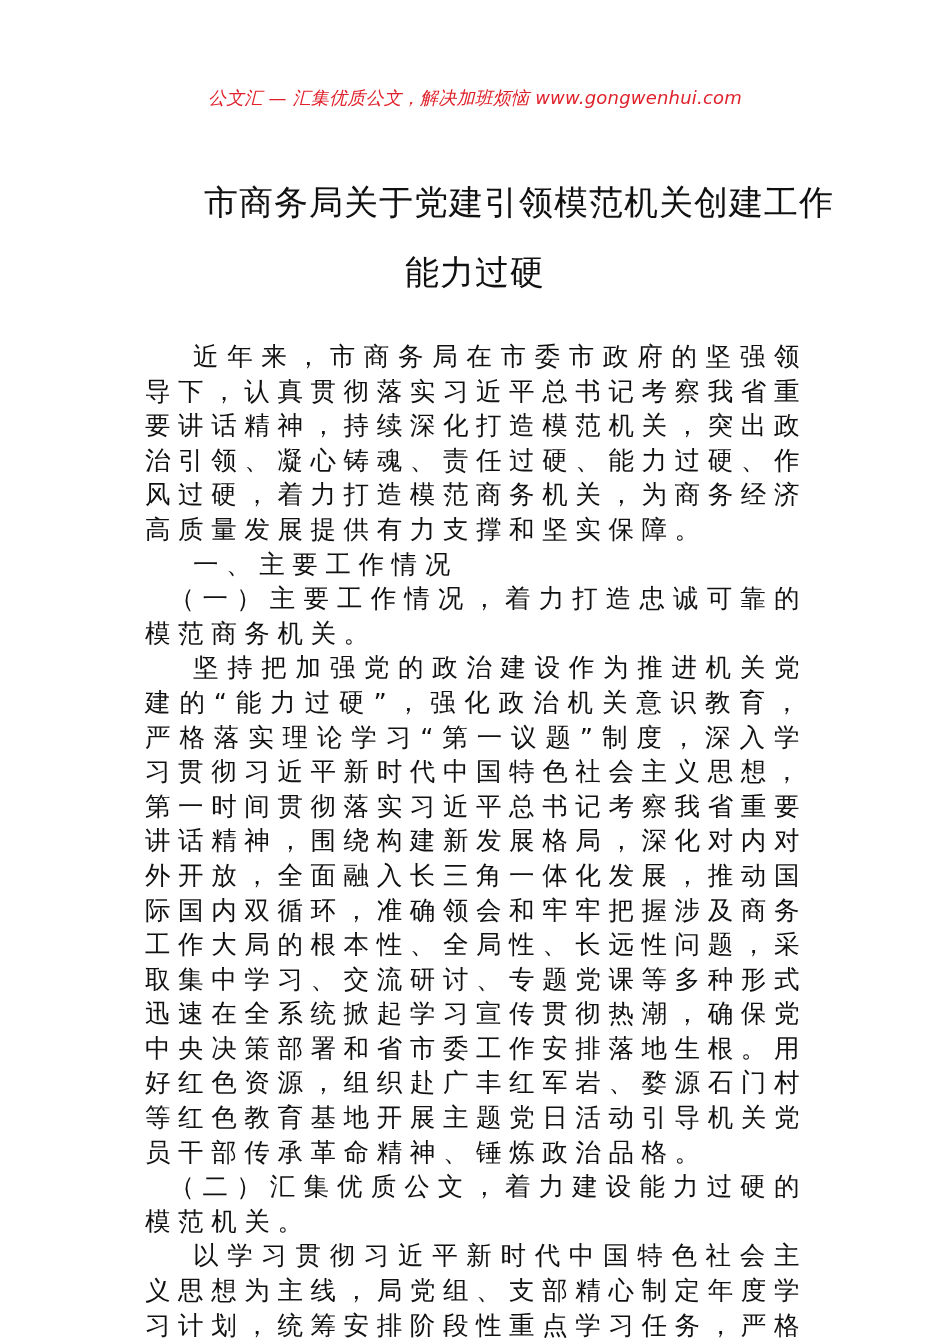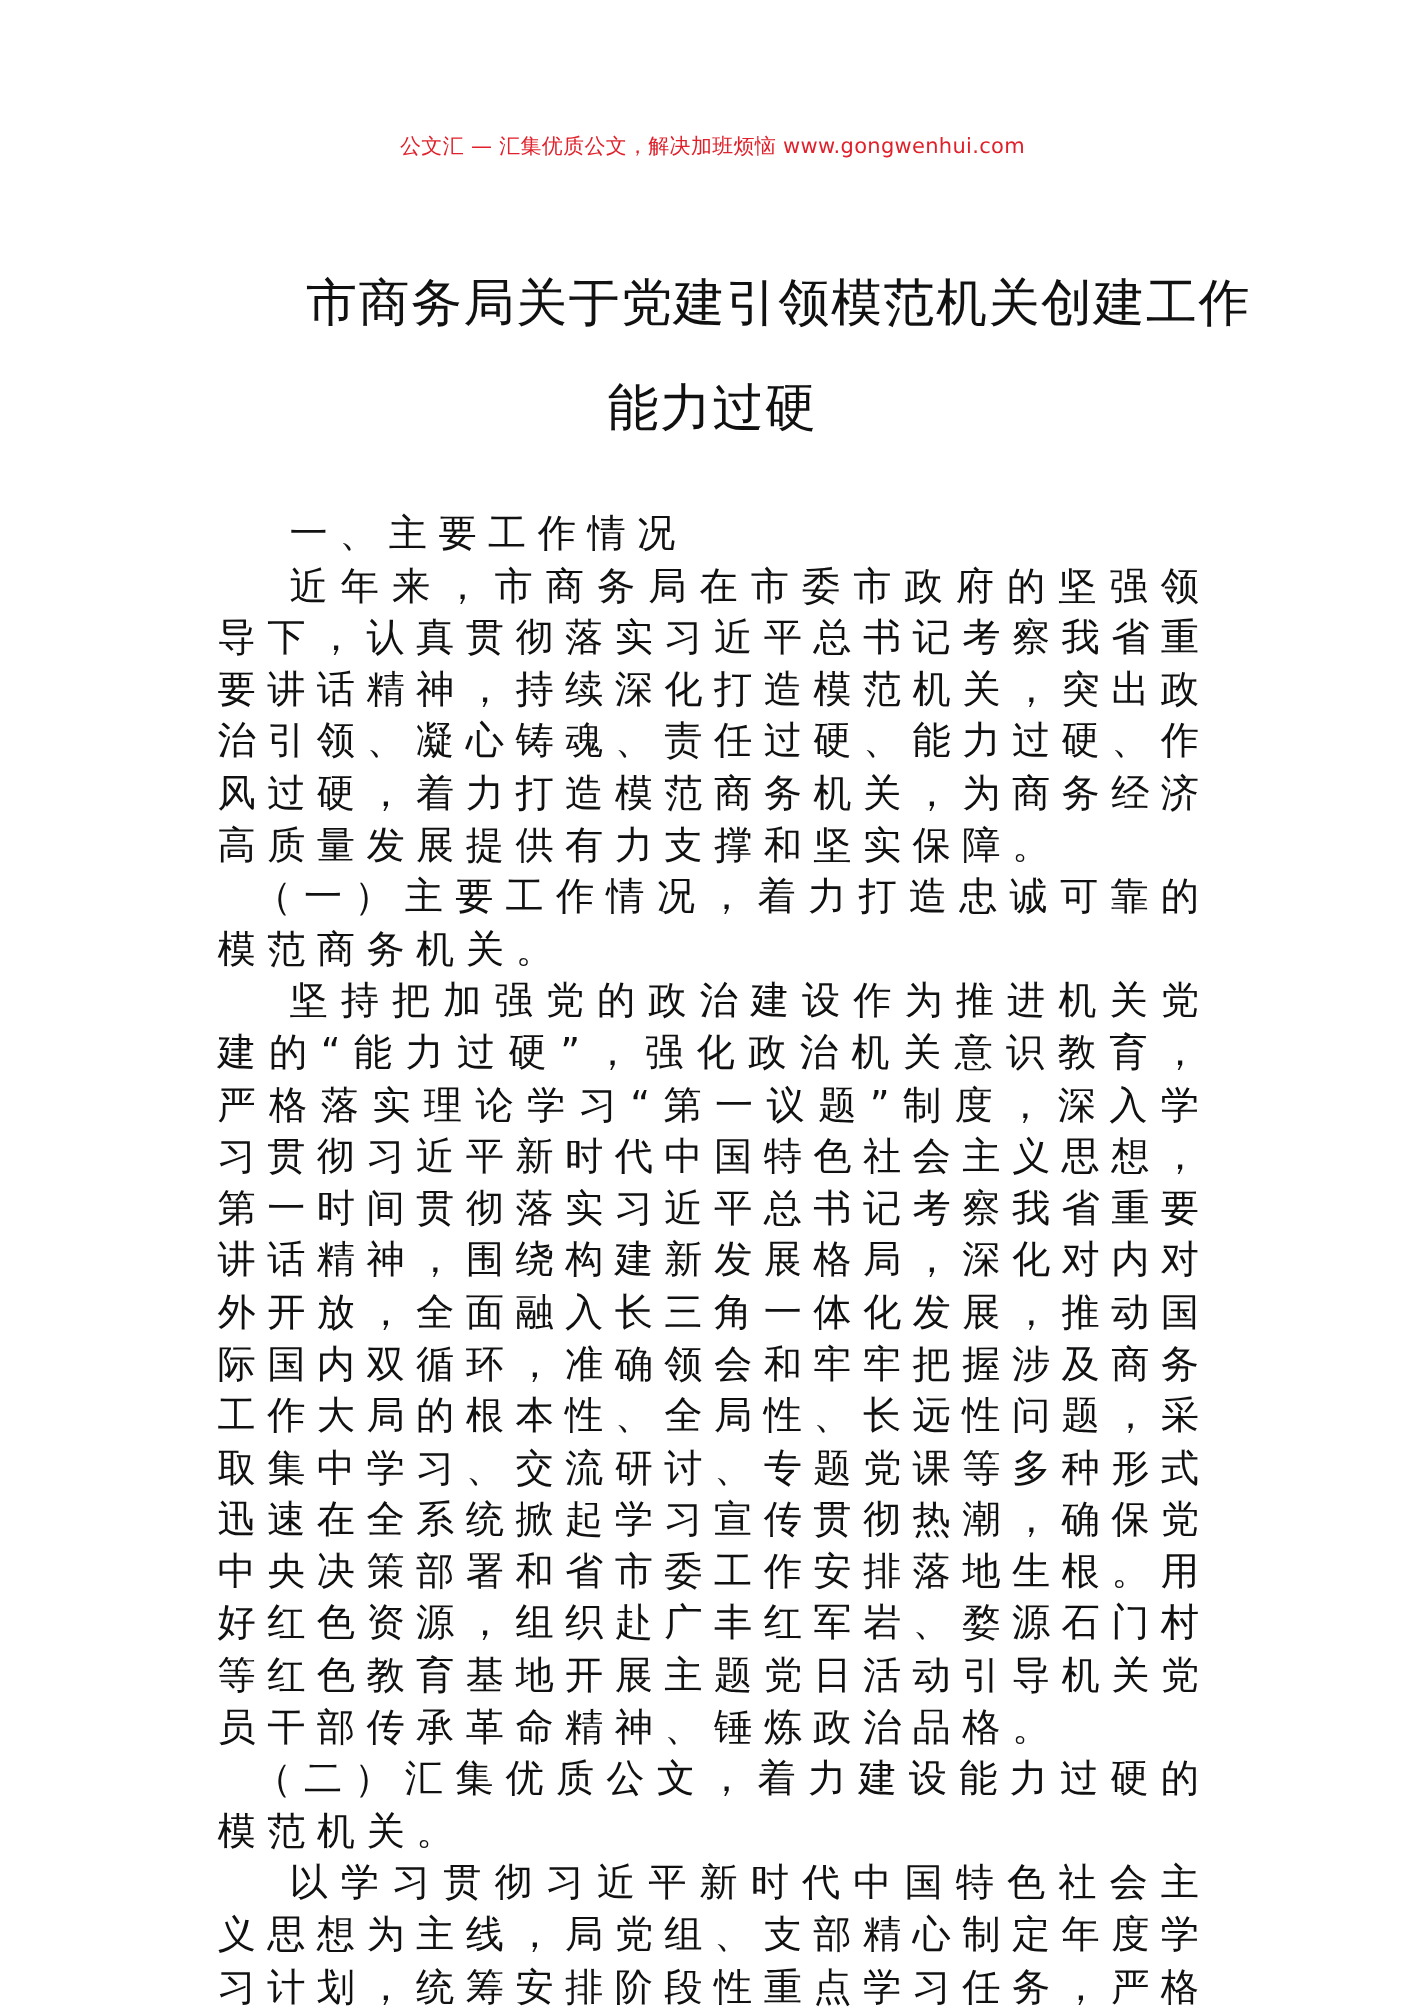--- a/index.html
+++ b/index.html
@@ -1,38 +1,38 @@
 <!DOCTYPE html>
 <html><head>
 <meta charset="utf-8">
 <style>
   html, body { margin: 0; padding: 0; background: #ffffff; }
   body { width: 950px; height: 1344px; position: relative; overflow: hidden;
          font-family: "DejaVu Sans", "Liberation Sans", sans-serif; color: #111; }
   .header { position: absolute; top: 86px; left: 0; width: 950px; text-align: center;
-            font-size: 14px; color: #e0202a; line-height: 24px; letter-spacing: 0.2px; }
+            font-size: 18px; color: #e0202a; line-height: 24px; letter-spacing: 0.2px; font-style: italic; }
   .title { position: absolute; left: 0; width: 950px; text-align: center;
            font-size: 34px; color: #111; letter-spacing: 1px; line-height: 44px; }
   .title.l1 { top: 180px; padding-left: 44px; }
   .title.l2 { top: 250px; }
   .body { position: absolute; top: 339px; left: 145px; width: 662px;
           font-size: 25.5px; line-height: 34.6px; letter-spacing: 7.6px;
           text-align: justify; text-justify: inter-character; word-break: break-all; }
   .body p { margin: 0; }
   .ind { text-indent: 48px; }
   .ind2 { text-indent: 24px; }
 </style>
 </head>
 <body>
 
 <div class="header">公文汇 — 汇集优质公文，解决加班烦恼 www.gongwenhui.com</div>
 
 <div class="title l1">市商务局关于党建引领模范机关创建工作</div>
 <div class="title l2">能力过硬</div>
 
 <div class="body">
+  <p class="ind">近年来，市商务局在市委市政府的坚强领导下，认真贯彻落实习近平总书记考察我省重要讲话精神，持续深化打造模范机关，突出政治引领、凝心铸魂、责任过硬、能力过硬、作风过硬，着力打造模范商务机关，为商务经济高质量发展提供有力支撑和坚实保障。</p>
   <p class="ind">一、主要工作情况</p>
-  <p class="ind">近年来，市商务局在市委市政府的坚强领导下，认真贯彻落实习近平总书记考察我省重要讲话精神，持续深化打造模范机关，突出政治引领、凝心铸魂、责任过硬、能力过硬、作风过硬，着力打造模范商务机关，为商务经济高质量发展提供有力支撑和坚实保障。</p>
   <p class="ind2">（一）主要工作情况，着力打造忠诚可靠的模范商务机关。</p>
   <p class="ind">坚持把加强党的政治建设作为推进机关党建的“能力过硬”，强化政治机关意识教育，严格落实理论学习“第一议题”制度，深入学习贯彻习近平新时代中国特色社会主义思想，第一时间贯彻落实习近平总书记考察我省重要讲话精神，围绕构建新发展格局，深化对内对外开放，全面融入长三角一体化发展，推动国际国内双循环，准确领会和牢牢把握涉及商务工作大局的根本性、全局性、长远性问题，采取集中学习、交流研讨、专题党课等多种形式迅速在全系统掀起学习宣传贯彻热潮，确保党中央决策部署和省市委工作安排落地生根。用好红色资源，组织赴广丰红军岩、婺源石门村等红色教育基地开展主题党日活动引导机关党员干部传承革命精神、锤炼政治品格。</p>
   <p class="ind2">（二）汇集优质公文，着力建设能力过硬的模范机关。</p>
   <p class="ind">以学习贯彻习近平新时代中国特色社会主义思想为主线，局党组、支部精心制定年度学习计划，统筹安排阶段性重点学习任务，严格落实党内组织生活制度，灵活采取党组示范领学、专题培训深学、立足岗位践学等多种形式</p>
 </div>
 
 </body></html>

